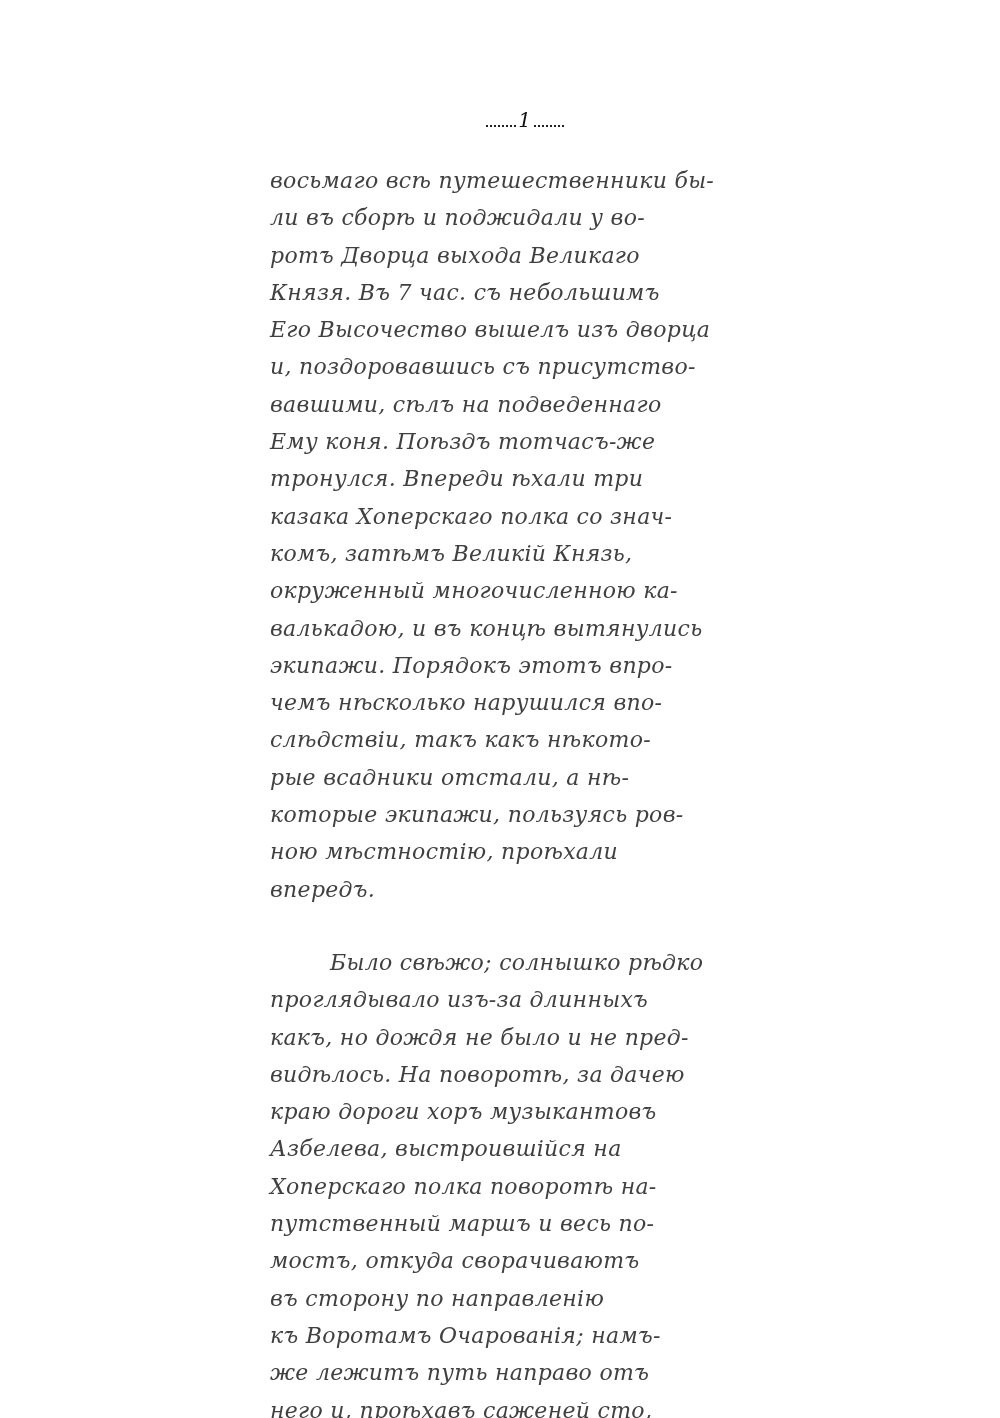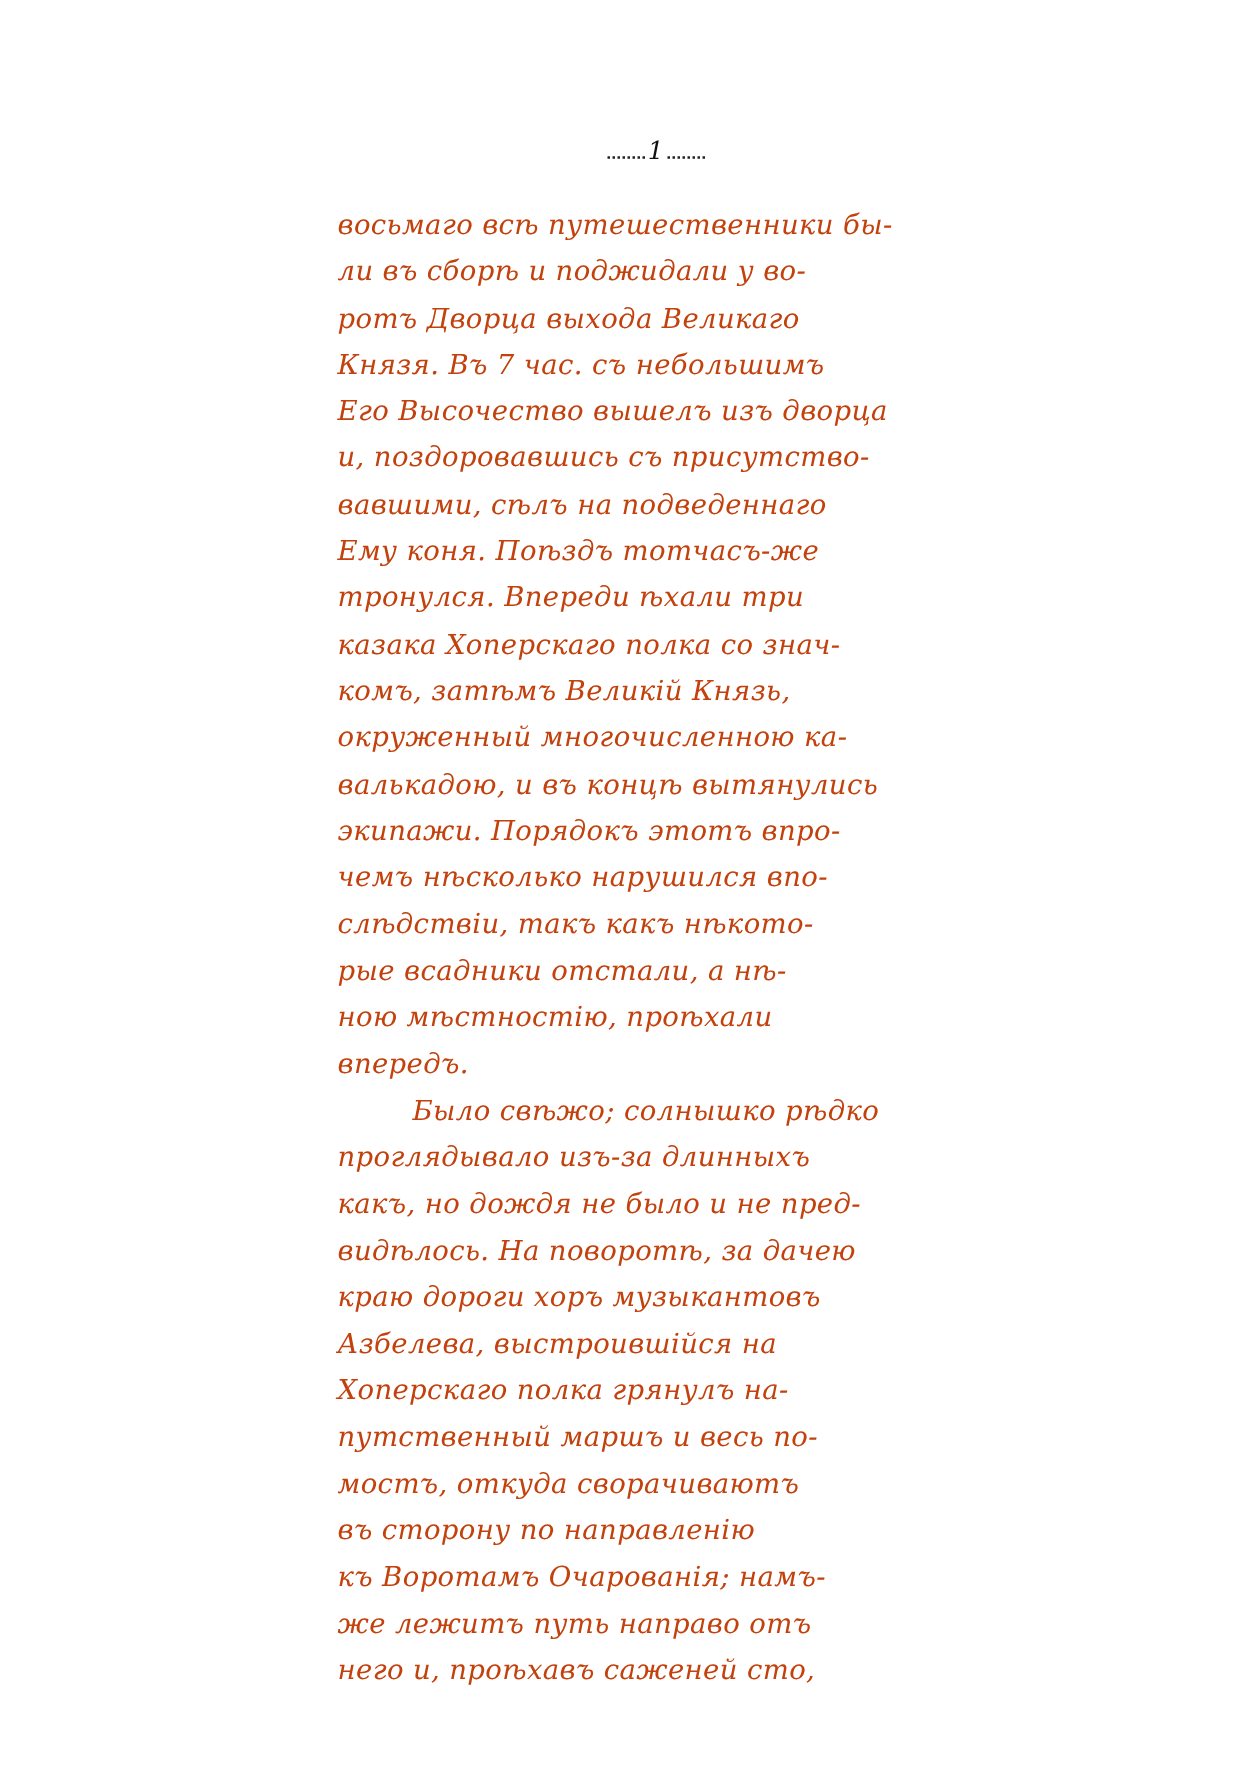--- a/index.html
+++ b/index.html
@@ -48,25 +48,26 @@
       top: 162px;
       width: 540px;
     }
     .line {
       height: 37.3px;
       line-height: 37.3px;
       white-space: nowrap;
       font-family: "DejaVu Serif", serif;
       font-style: italic;
       font-size: 22px;
-      color: #c2410c;
+      color: #404040;
       letter-spacing: 0.3px;
     }
     .line.indent {
       padding-left: 60px;
+      margin-top: 36px;
     }
   </style>
 </head>
 <body>
 
 <div class="page">
   <div class="page-number">
     <span class="wave"></span><span>1</span><span class="wave"></span>
   </div>
 
@@ -81,29 +82,30 @@
       <div class="line">Ему коня. Поѣздъ тотчасъ-же</div>
       <div class="line">тронулся. Впереди ѣхали три</div>
       <div class="line">казака Хоперскаго полка со знач-</div>
       <div class="line">комъ, затѣмъ Великій Князь,</div>
       <div class="line">окруженный многочисленною ка-</div>
       <div class="line">валькадою, и въ концѣ вытянулись</div>
       <div class="line">экипажи. Порядокъ этотъ впро-</div>
       <div class="line">чемъ нѣсколько нарушился впо-</div>
       <div class="line">слѣдствіи, такъ какъ нѣкото-</div>
       <div class="line">рые всадники отстали, а нѣ-</div>
+      <div class="line">которые экипажи, пользуясь ров-</div>
       <div class="line">ною мѣстностію, проѣхали</div>
       <div class="line">впередъ.</div>
       <div class="line indent">Было свѣжо; солнышко рѣдко</div>
       <div class="line">проглядывало изъ-за длинныхъ</div>
       <div class="line">какъ, но дождя не было и не пред-</div>
       <div class="line">видѣлось. На поворотѣ, за дачею</div>
       <div class="line">краю дороги хоръ музыкантовъ</div>
       <div class="line">Азбелева, выстроившійся на</div>
-      <div class="line">Хоперскаго полка грянулъ на-</div>
+      <div class="line">Хоперскаго полка поворотѣ на-</div>
       <div class="line">путственный маршъ и весь по-</div>
       <div class="line">мостъ, откуда сворачиваютъ</div>
       <div class="line">въ сторону по направленію</div>
       <div class="line">къ Воротамъ Очарованія; намъ-</div>
       <div class="line">же лежитъ путь направо отъ</div>
       <div class="line">него и, проѣхавъ саженей сто,</div>
     </div>
 </div>
 
 </body></html>

